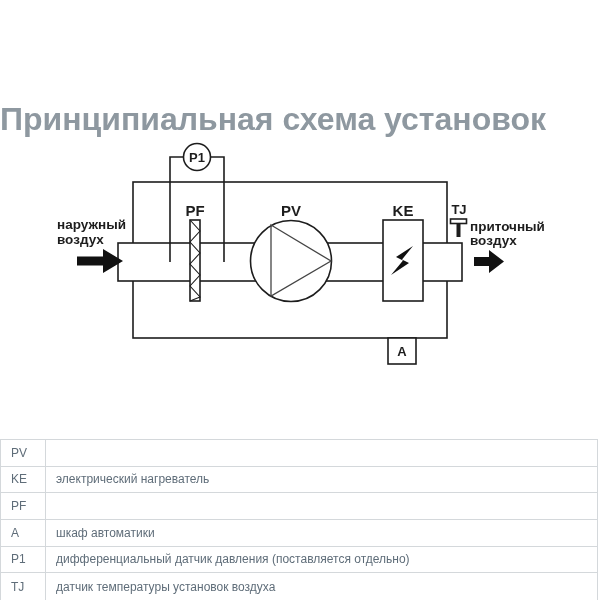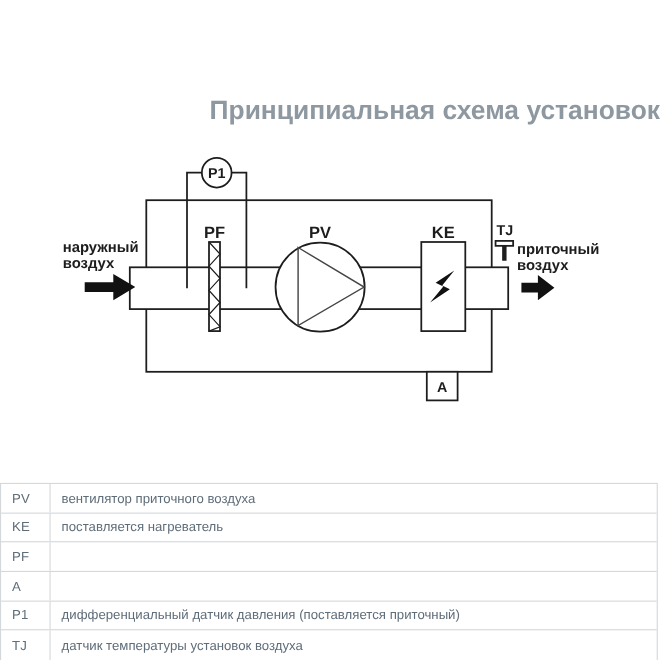--- a/index.html
+++ b/index.html
@@ -1,22 +1,22 @@
 <!DOCTYPE html>
 <html><head>
 <meta charset="utf-8">
 <style>
   html,body{margin:0;padding:0;background:#ffffff;}
   .page{
     position:relative;width:600px;height:600px;background:#ffffff;
     overflow:hidden;font-family:"Liberation Sans",sans-serif;
   }
   .title{
-    position:absolute;top:87px;left:0;width:600px;
-    text-align:right;font-size:24px;font-weight:bold;
+    position:absolute;top:101px;left:0;width:600px;
+    text-align:left;font-size:32px;font-weight:bold;
     color:#8e98a0;letter-spacing:0px;
   }
   .diagram{position:absolute;top:135px;left:0;}
   .legend{
     position:absolute;top:439px;left:0;width:598px;height:162px;
     border:1px solid #d4d8db;box-sizing:border-box;
     display:grid;grid-template-rows:repeat(6,1fr);
     font-size:12px;color:#5f6d79;
   }
   .legend .row{display:flex;border-bottom:1px solid #d4d8db;}
@@ -86,35 +86,35 @@
     <polygon points="77,121.5 103,121.5 103,114 123,126 103,138 103,130.5 77,130.5" fill="#111111"></polygon>
 
     <text class="air-label" x="470" y="96">приточный</text>
     <text class="air-label" x="470" y="110">воздух</text>
     <polygon points="474,122 489,122 489,115 504,126.5 489,138 489,131 474,131" fill="#111111"></polygon>
   </svg>
 
   <div class="legend">
     <div class="row">
       <div class="code">PV</div>
-      <div class="desc">вентилятор приточного воздуха</div>
     </div>
     <div class="row">
       <div class="code">KE</div>
-      <div class="desc">поставляется нагреватель</div>
+      <div class="desc">электрический нагреватель</div>
     </div>
     <div class="row">
       <div class="code">PF</div>
     </div>
     <div class="row">
       <div class="code">A</div>
+      <div class="desc">шкаф автоматики</div>
     </div>
     <div class="row">
       <div class="code">P1</div>
-      <div class="desc">дифференциальный датчик давления (поставляется приточный)</div>
+      <div class="desc">дифференциальный датчик давления (поставляется отдельно)</div>
     </div>
     <div class="row">
       <div class="code">TJ</div>
       <div class="desc">датчик температуры установок воздуха</div>
     </div>
   </div>
 
 </div>
 
 </body></html>

